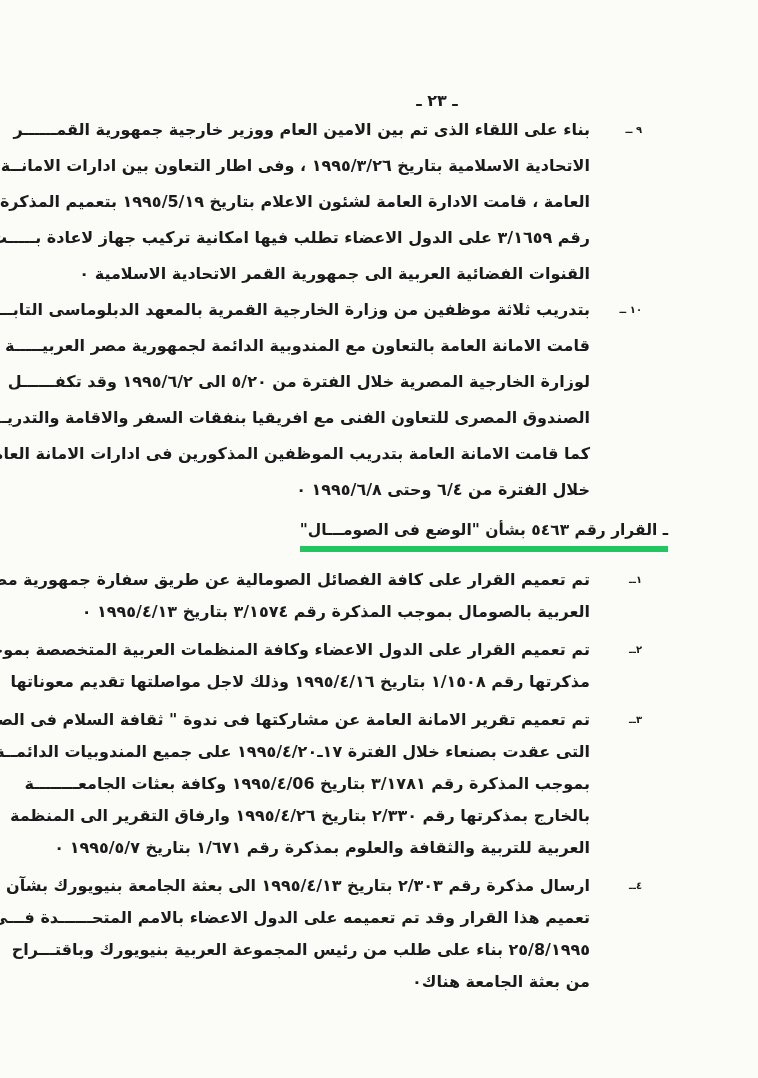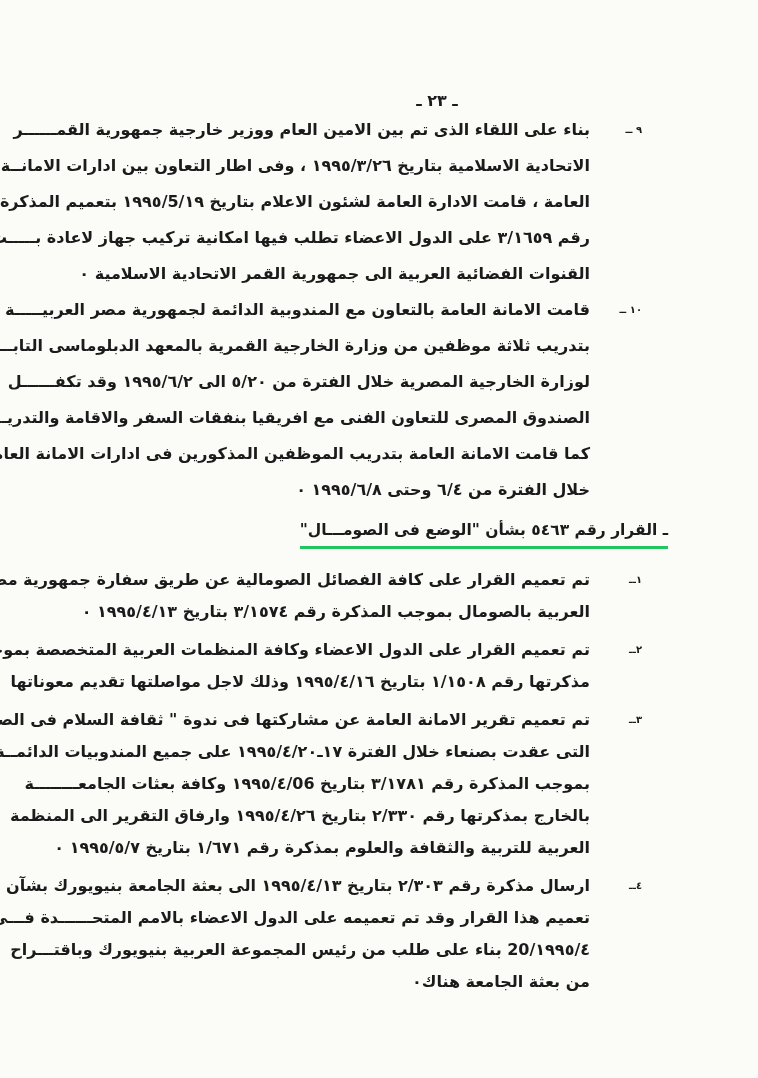--- a/index.html
+++ b/index.html
@@ -57,21 +57,21 @@
     padding-right:90px;
     margin-top:10px;
     margin-bottom:12px;
     text-align:right;
     height:34px;
   }
   .heading{
     display:inline-block;
     font-size:15.5px;
     line-height:24px;
-    border-bottom:3px solid #22c55e;
+    border-bottom:6px solid #22c55e;
     padding-bottom:4px;
     white-space:nowrap;
   }
 </style>
 </head>
 <body>
 
 <div class="page">
 
   <div class="page-number">ـ ٢٣ ـ</div>
@@ -85,22 +85,22 @@
           <div class="line">الاتحادية الاسلامية بتاريخ ١٩٩٥/٣/٢٦ ، وفى اطار التعاون بين ادارات الامانــة</div>
           <div class="line">العامة ، قامت الادارة العامة لشئون الاعلام بتاريخ ١٩٩٥/5/١٩ بتعميم المذكرة</div>
           <div class="line">رقم ٣/١٦٥٩ على الدول الاعضاء تطلب فيها امكانية تركيب جهاز لاعادة بـــــث</div>
           <div class="line">القنوات الفضائية العربية الى جمهورية القمر الاتحادية الاسلامية ٠</div>
         </div>
       </div>
 
       <div class="item">
         <div class="marker">١٠ ــ</div>
         <div class="body-lines">
+          <div class="line">بتدريب ثلاثة موظفين من وزارة الخارجية القمرية بالمعهد الدبلوماسى التابـــع</div>
           <div class="line">قامت الامانة العامة بالتعاون مع المندوبية الدائمة لجمهورية مصر العربيـــــة</div>
-          <div class="line">بتدريب ثلاثة موظفين من وزارة الخارجية القمرية بالمعهد الدبلوماسى التابـــع</div>
           <div class="line">لوزارة الخارجية المصرية خلال الفترة من ٥/٢٠ الى ١٩٩٥/٦/٢ وقد تكفــــــل</div>
           <div class="line">الصندوق المصرى للتعاون الفنى مع افريقيا بنفقات السفر والاقامة والتدريــــب ٠</div>
           <div class="line">كما قامت الامانة العامة بتدريب الموظفين المذكورين فى ادارات الامانة العامة</div>
           <div class="line">خلال الفترة من ٦/٤ وحتى ١٩٩٥/٦/٨ ٠</div>
         </div>
       </div>
     </div>
 
   <div class="heading-wrap">
     <span class="heading">ـ القرار رقم ٥٤٦٣ بشأن "الوضع فى الصومـــال"</span>
@@ -133,19 +133,19 @@
           <div class="line">بالخارج بمذكرتها رقم ٢/٣٣٠ بتاريخ ١٩٩٥/٤/٢٦ وارفاق التقرير الى المنظمة</div>
           <div class="line">العربية للتربية والثقافة والعلوم بمذكرة رقم ١/٦٧١ بتاريخ ١٩٩٥/٥/٧ ٠</div>
         </div>
       </div>
 
       <div class="item">
         <div class="marker">٤ــ</div>
         <div class="body-lines">
           <div class="line">ارسال مذكرة رقم ٢/٣٠٣ بتاريخ ١٩٩٥/٤/١٣ الى بعثة الجامعة بنيويورك بشآن</div>
           <div class="line">تعميم هذا القرار وقد تم تعميمه على الدول الاعضاء بالامم المتحــــــدة فـــى</div>
-          <div class="line">١٩٩٥/٤/20 بناء على طلب من رئيس المجموعة العربية بنيويورك وباقتـــراح</div>
+          <div class="line">١٩٩٥/8/٢٥ بناء على طلب من رئيس المجموعة العربية بنيويورك وباقتـــراح</div>
           <div class="line">من بعثة الجامعة هناك٠</div>
         </div>
       </div>
     </div>
 
 </div>
 
 </body></html>

